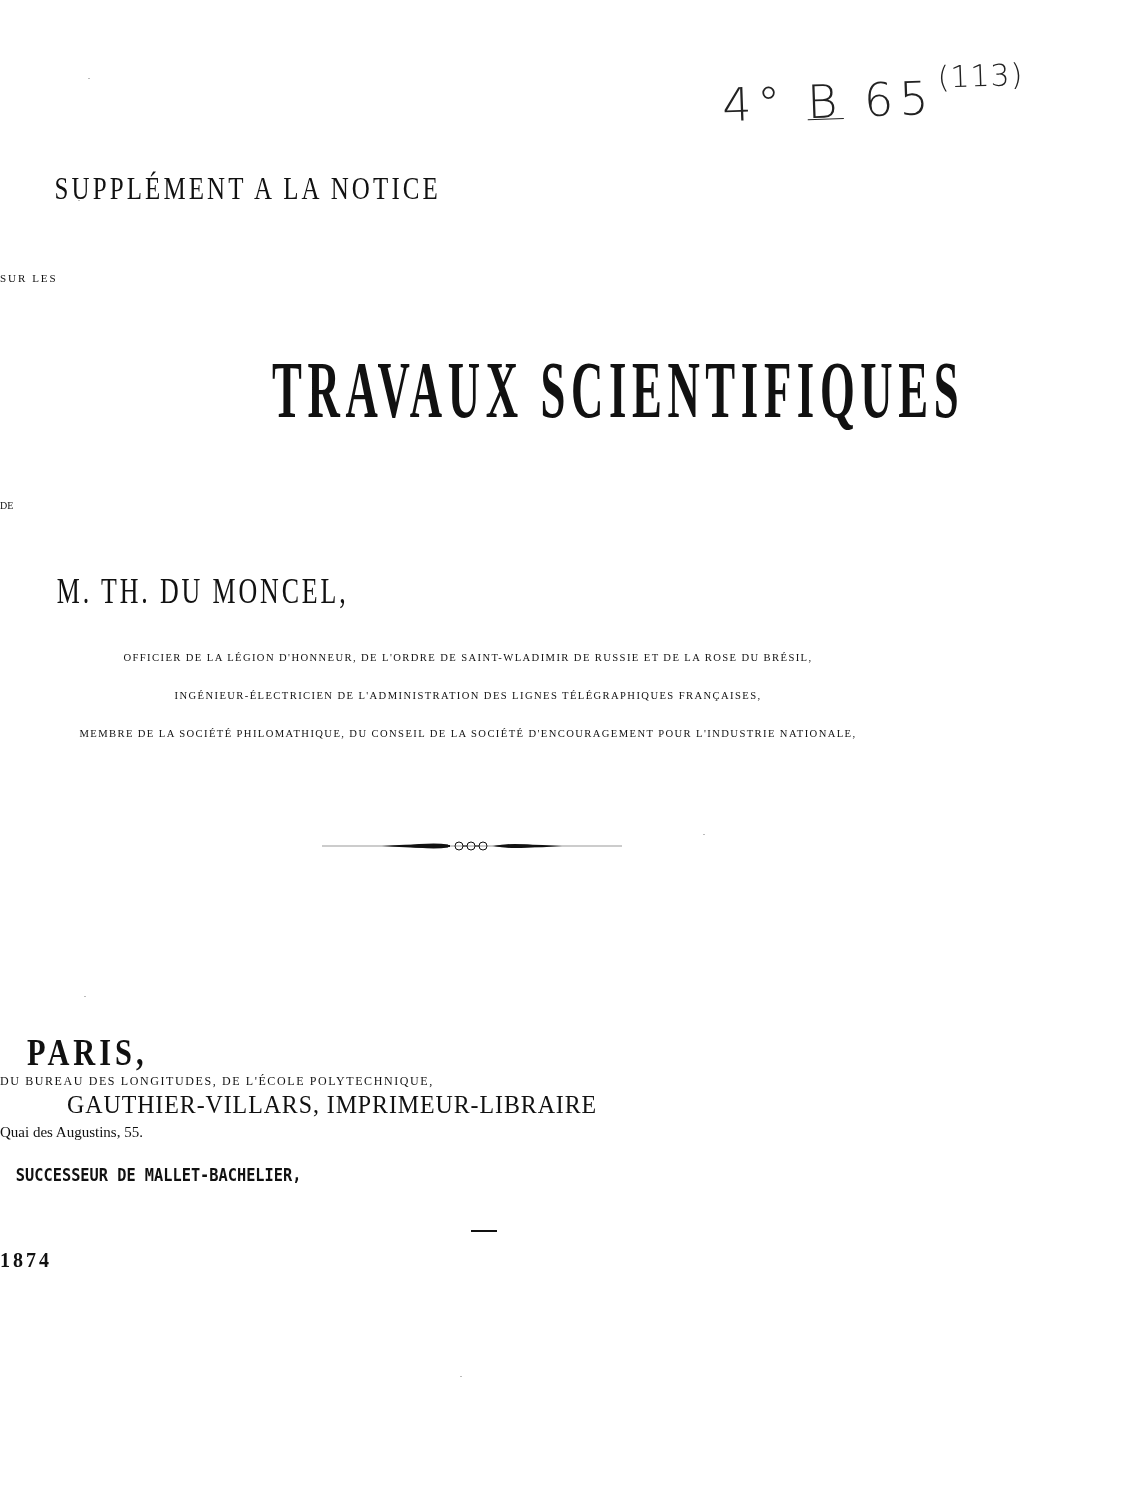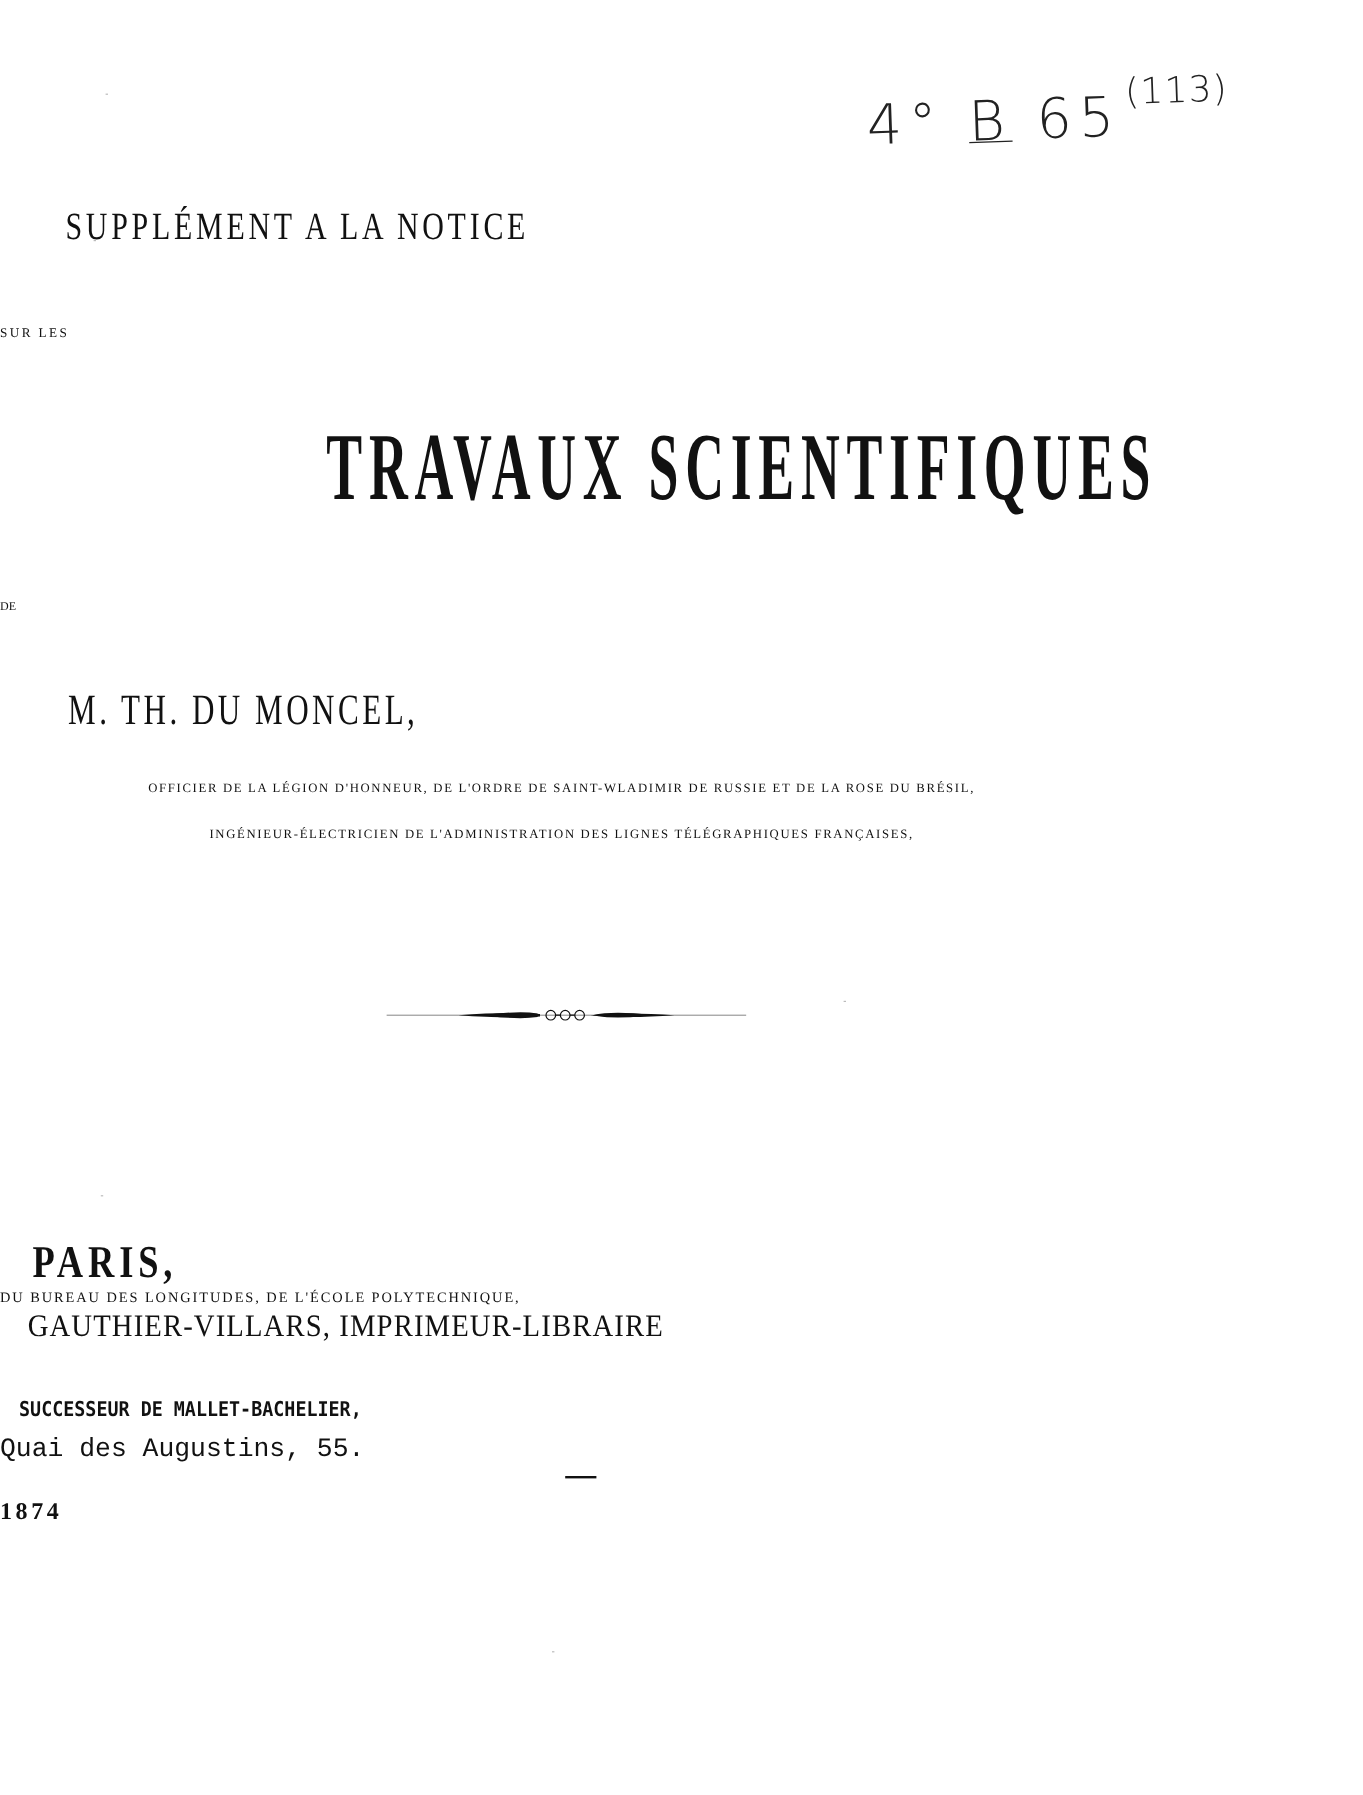--- a/index.html
+++ b/index.html
@@ -96,41 +96,41 @@
       font-size: 38px;
       font-weight: 700;
       letter-spacing: 5px;
     }
     .paris .condensed { transform: scaleX(0.8); }
     .publisher {
       left: 0; width: 950px;
       top: 1090px;
       font-size: 26px;
       letter-spacing: 1px;
+      padding-left: 44px;
     }
     .publisher .condensed { transform: scaleX(0.92); }
     .bureau {
       left: 0; width: 940px;
       top: 1074px;
       font-size: 12px;
       letter-spacing: 1.6px;
     }
     .successeur {
       left: 0; width: 940px;
       top: 1165px;
       font-family: "DejaVu Sans Mono", monospace;
       font-weight: 700;
       font-size: 17px;
     }
     .successeur .condensed { transform: scaleX(0.9); }
     .quai {
       left: 0; width: 966px;
-      top: 1195px;
-      font-size: 22px;
-      font-family: Liberation Mono, monospace;
+      top: 1124px;
+      font-size: 15px;
     }
     .rule {
       left: 471px;
       top: 1230px;
       width: 26px;
       height: 2px;
       background: #111;
     }
     .year {
       left: 0; width: 964px;
@@ -162,20 +162,21 @@
 
 <div class="center-line de">DE</div>
 
 <div class="center-line author">
   <span class="condensed">M. TH. DU MONCEL,</span>
 </div>
 
 <div class="abs titles">
   <div>OFFICIER DE LA LÉGION D'HONNEUR, DE L'ORDRE DE SAINT-WLADIMIR DE RUSSIE ET DE LA ROSE DU BRÉSIL,</div>
   <div>INGÉNIEUR-ÉLECTRICIEN DE L'ADMINISTRATION DES LIGNES TÉLÉGRAPHIQUES FRANÇAISES,</div>
+  <div>MEMBRE DE LA SOCIÉTÉ PHILOMATHIQUE, DU CONSEIL DE LA SOCIÉTÉ D'ENCOURAGEMENT POUR L'INDUSTRIE NATIONALE,</div>
 </div>
 
 <div class="abs ornament">
   <svg width="300" height="16" viewBox="0 0 300 16">
     <line x1="0" y1="8" x2="300" y2="8" stroke="#555" stroke-width="0.6"></line>
     <path d="M60 8 Q100 5 128 7 L128 9 Q100 11 60 8 Z" fill="#111"></path>
     <path d="M80 8 Q110 4 126 6.5 L126 9.5 Q110 12 80 8 Z" fill="#111"></path>
     <circle cx="137" cy="8" r="4" fill="none" stroke="#111" stroke-width="1"></circle>
     <circle cx="149" cy="8" r="4" fill="none" stroke="#111" stroke-width="1"></circle>
     <circle cx="161" cy="8" r="4" fill="none" stroke="#111" stroke-width="1"></circle>

